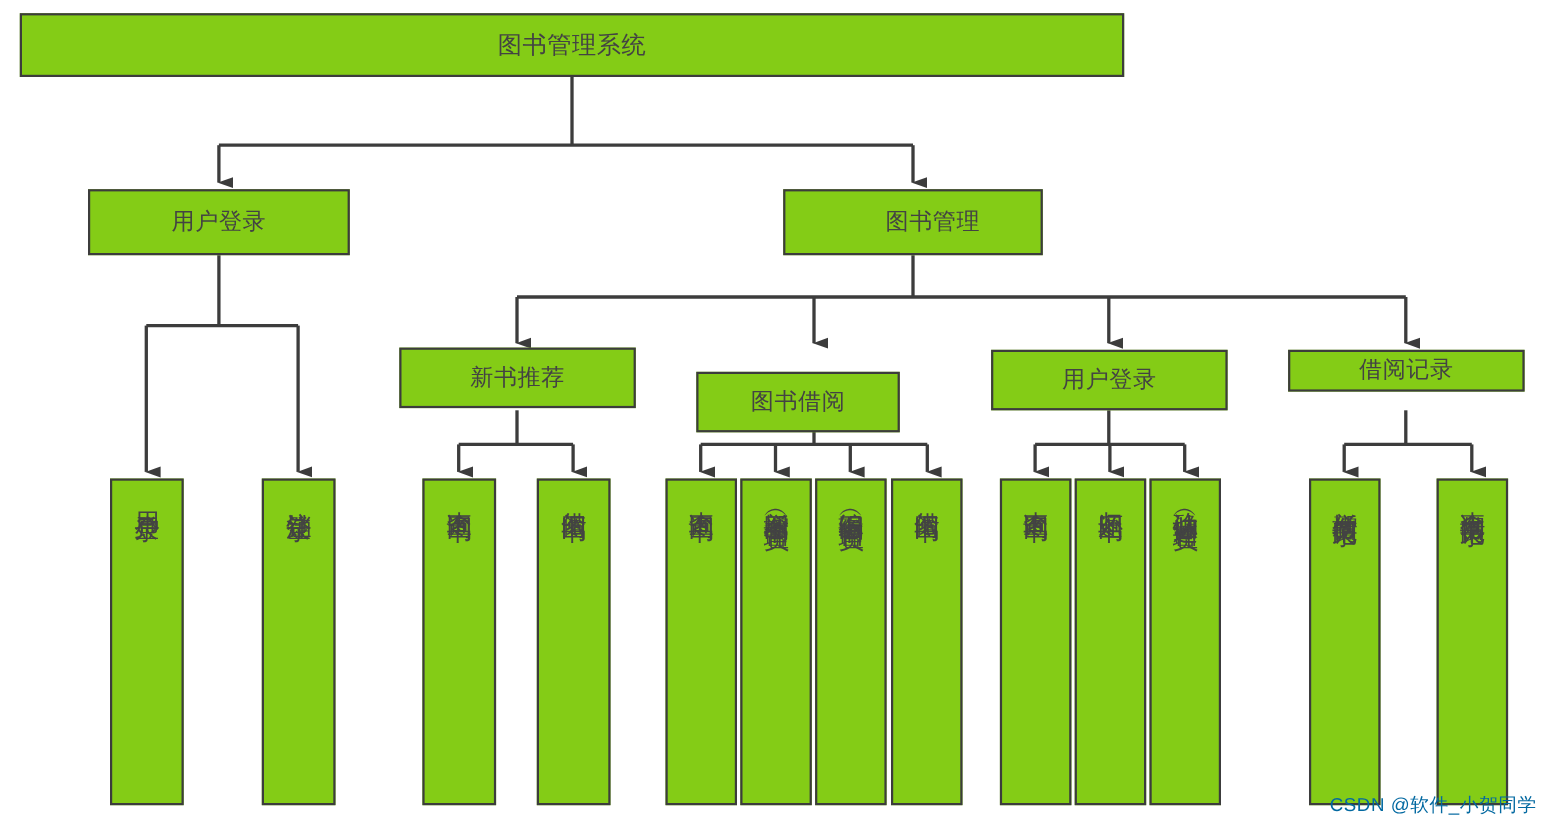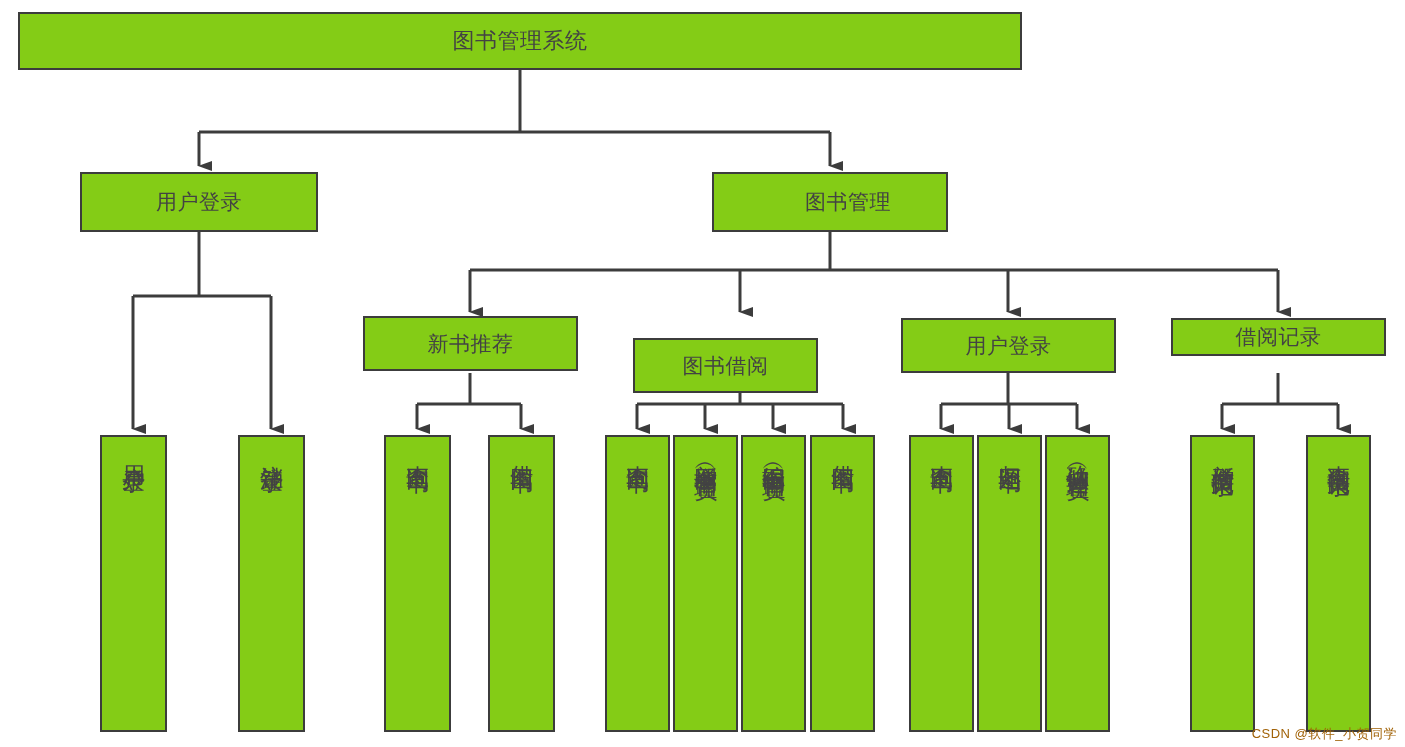--- a/index.html
+++ b/index.html
@@ -64,22 +64,22 @@
     font-size: 23px;
     line-height: 1.02;
     letter-spacing: 2px;
     white-space: nowrap;
   }
   
   #watermark {
     position: absolute;
     right: 8px;
     bottom: 4px;
-    font-size: 13px;
-    color: #a16207;
+    font-size: 17px;
+    color: #0369a1;
     letter-spacing: 0.5px;
     user-select: none;
     white-space: nowrap;
   }
 </style>
 </head>
 <body>
 
 <div id="canvas">
 

